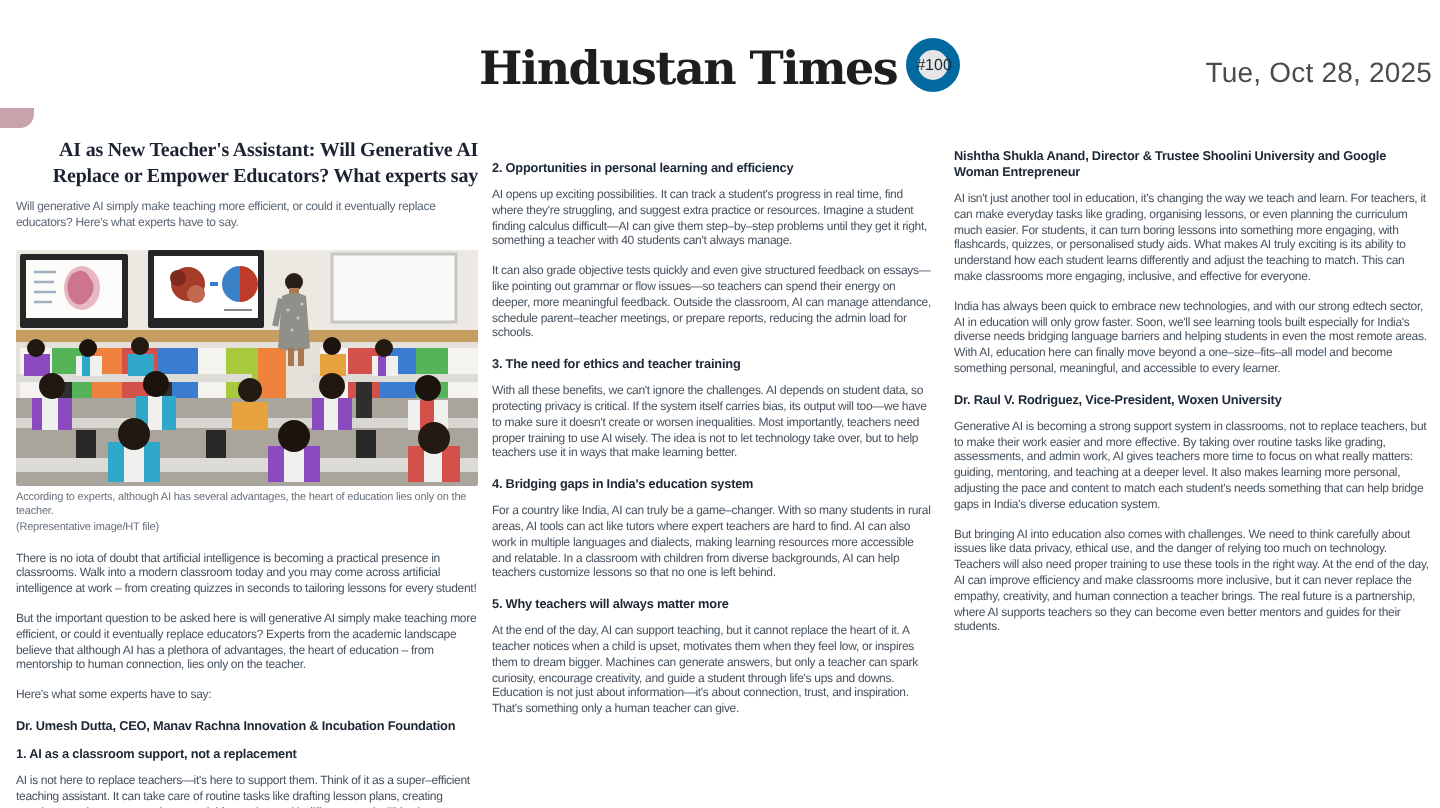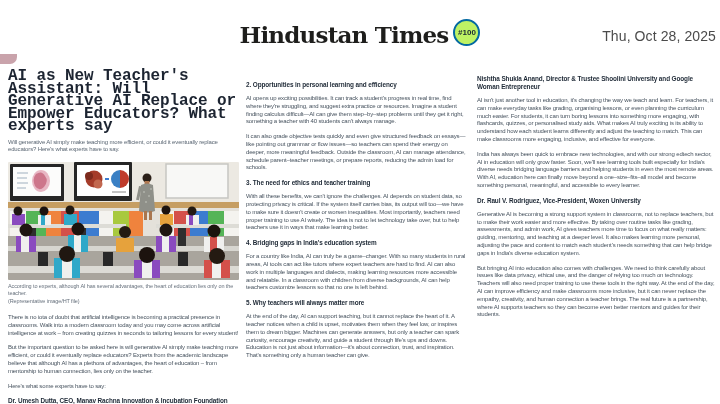--- a/index.html
+++ b/index.html
@@ -15,43 +15,43 @@
   .masthead-wrap {
     position:absolute; top:12px; left:0; right:0; height:44px;
     display:flex; align-items:center; justify-content:center; gap:5px;text-align:center;
   }
   .masthead {
     font-family:"DejaVu Serif", serif; font-weight:bold;
     font-size:23px; letter-spacing:-0.8px; color:#1e1e1c; cursor:pointer;
   }
   .badge-100 {
     width:27px; height:27px; border-radius:50%;
-    border:2px solid #0369a1; background:#bef264;
+    border:6px solid #0369a1; background:#e5e5e5;
     display:flex; align-items:center; justify-content:center;
-    font-size:8px; font-weight:bold; color:#1a2a33; margin-top:-4px;
+    font-size:8px; font-weight:normal; color:#1a2a33; margin-top:-4px;
   }
   .date {
     position:absolute; top:28px; right:4px;
     font-size:14px; color:#4b4b4b; letter-spacing:0.1px;
   }
   .pink-remnant {
     position:absolute; left:0; top:54px; width:17px; height:10px;
     background:#c9a3ab; border-radius:0 0 7px 0;
   }
 
   
   .col { position:absolute; }
   .col1 { left:8px;   top:62px; width:231px; }
   .col2 { left:246px; top:80px; width:221px; }
   .col3 { left:477px; top:74px; width:239px; }
 
   h1.headline {
-    font-family:Liberation Mono, monospace; font-weight:bold;
-    font-size:16px; line-height:12.5px; letter-spacing:-0.1px;
-    color:#1c2431; margin:8px 0 6px 0;
+    font-family:Liberation Serif, serif; font-weight:bold;
+    font-size:10px; line-height:12.5px; letter-spacing:-0.1px;
+    color:#1c2431; margin:8px 0 6px 0;text-align:right;
   }
   .standfirst { font-size:6px; letter-spacing:-0.15px; line-height:7.8px; color:#5a6673; margin:0 0 8px 0; }
   figure { margin:0 0 4px 0; }
   figcaption, .caption-credit {
     font-size:5.5px; letter-spacing:-0.1px; line-height:7px; color:#67717d; margin-top:3px;
   }
   .caption-credit { margin-top:1px; }
 
   p.body {
     font-size:6px; letter-spacing:-0.15px; line-height:7.8px;
@@ -67,21 +67,21 @@
 </style>
 </head>
 <body>
 
 <div class="page">
 
   <div class="masthead-wrap">
     <span class="masthead">Hindustan Times</span>
     <span class="badge-100">#100</span>
   </div>
-  <div class="date">Thu, Oct 28, 2025</div>
+  <div class="date">Tue, Oct 28, 2025</div>
   <div class="pink-remnant"></div>
 
   <div class="col col1">
     <h1 class="headline">AI as New Teacher's Assistant: Will Generative AI Replace or Empower Educators? What experts say</h1>
     <div class="standfirst">Will generative AI simply make teaching more efficient, or could it eventually replace educators? Here's what experts have to say.</div>
 
     <figure>
       <svg class="photo" width="231" height="118" viewBox="0 0 231 118" aria-hidden="true">
 
         <rect x="0" y="0" width="231" height="46" fill="#ece9e2"></rect>

